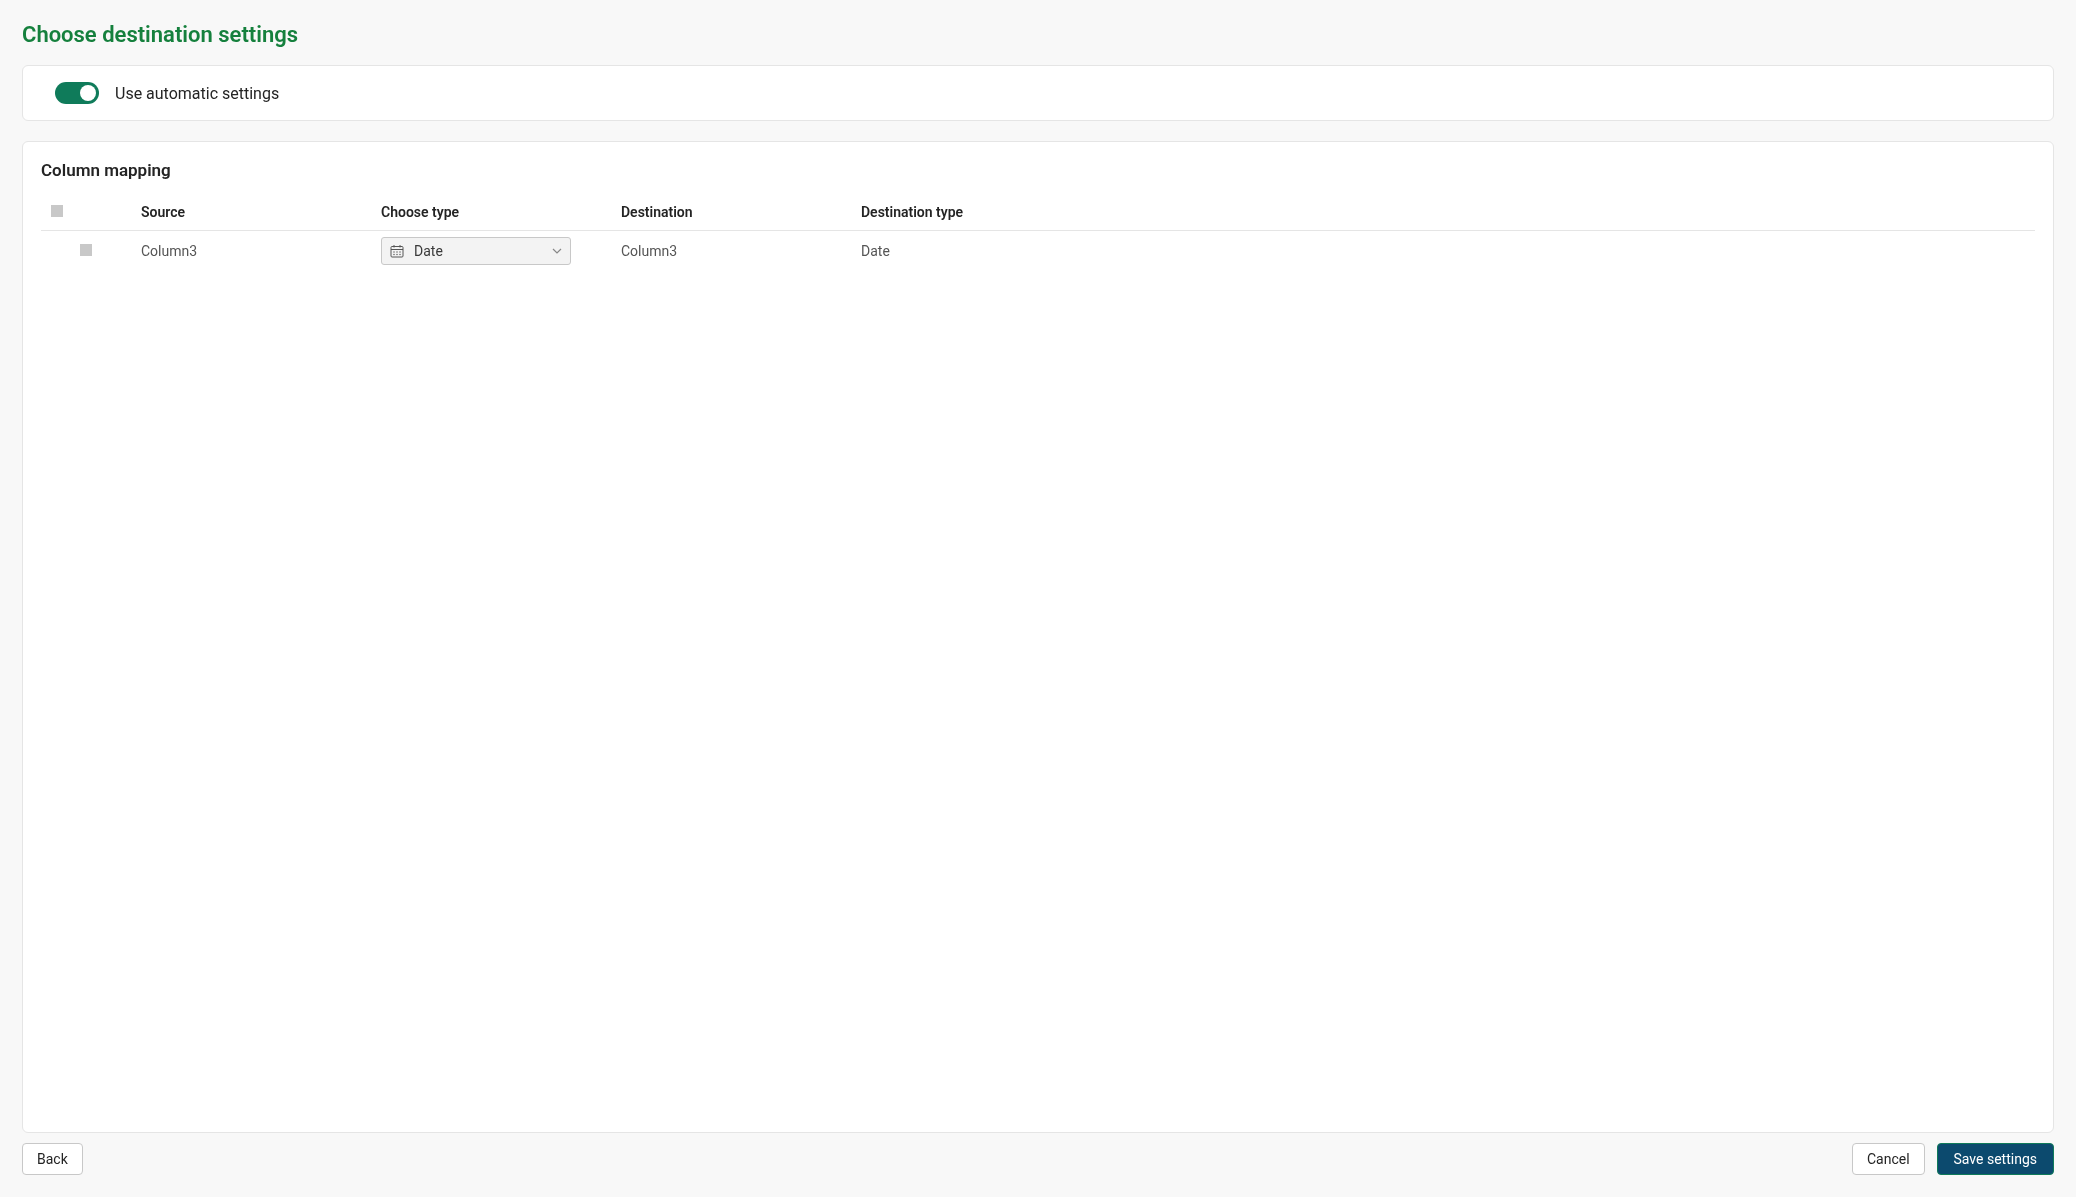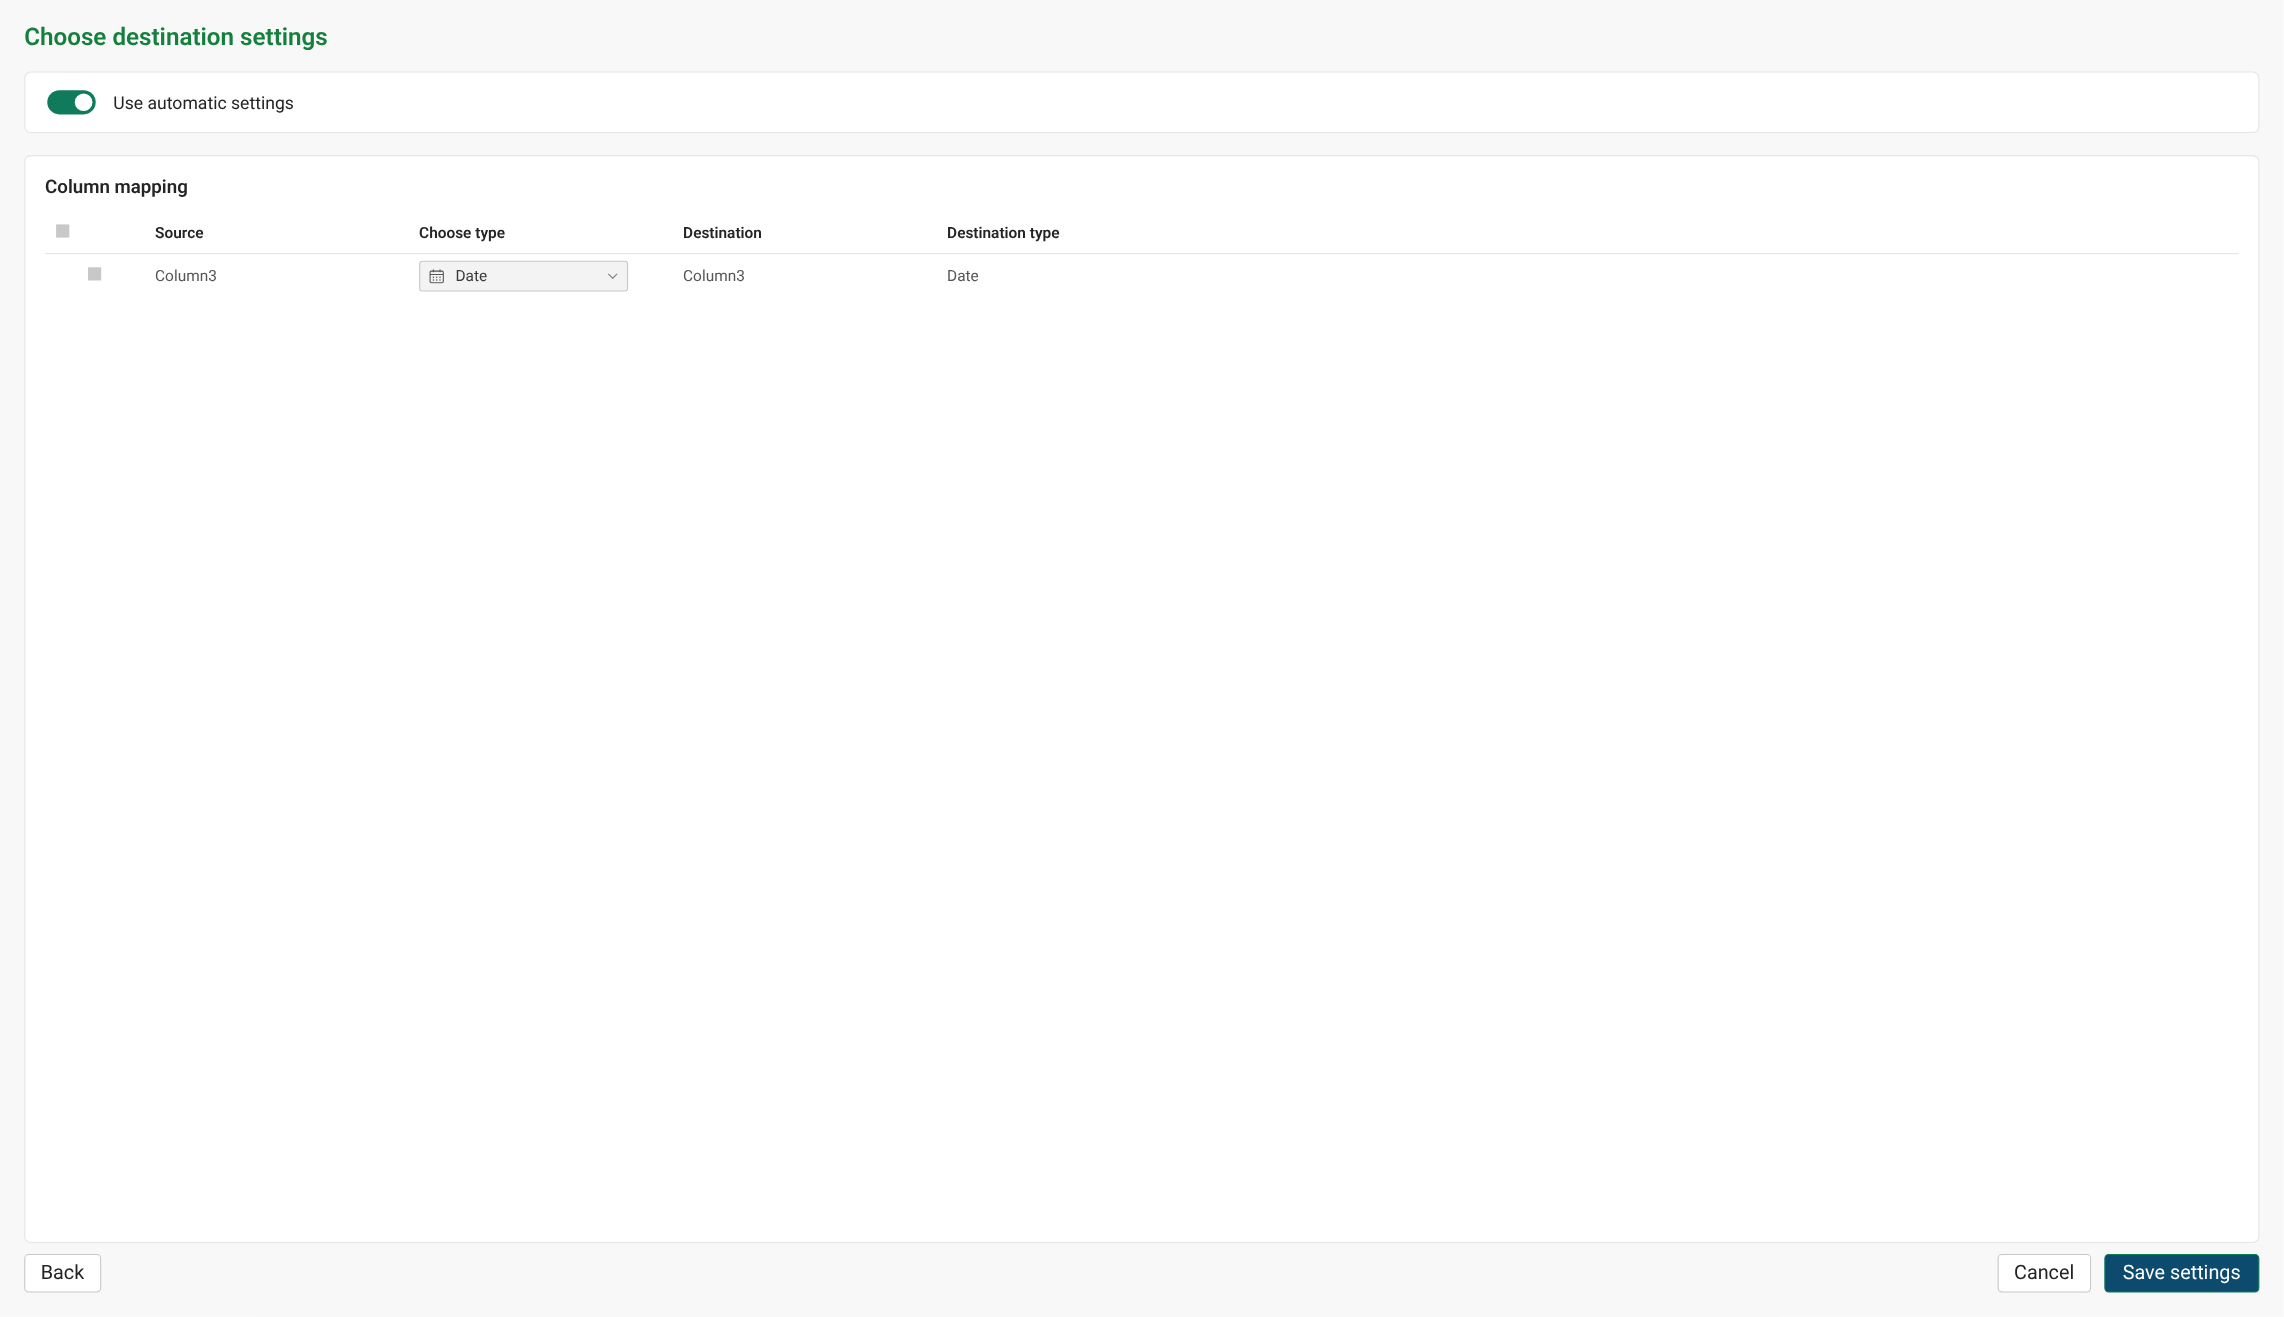--- a/index.html
+++ b/index.html
@@ -17,21 +17,21 @@
   h1.page-title {
     font-size: 22px;
     font-weight: 600;
     color: #15803d;
     margin-bottom: 18px;
   }
   .card {
     background: #fff;
     border: 1px solid #e5e5e5;
     border-radius: 6px;
-    padding: 16px 20px;
+    padding: 16px 32px;
     margin-bottom: 20px;
   }
   .toggle-row {
     display: flex;
     align-items: center;
     gap: 16px;
   }
   .toggle {
     width: 44px;
     height: 22px;
@@ -133,21 +133,21 @@
   }
   .footer {
     display: flex;
     align-items: center;
     padding: 0 0 22px 0;
     gap: 12px;
   }
   .footer .spacer { flex: 1; }
   button.btn {
     font-family: inherit;
-    font-size: 18px;
+    font-size: 14px;
     padding: 6px 14px;
     border-radius: 4px;
     border: 1px solid #c8c8c8;
     background: #fff;
     color: #242424;
     cursor: pointer;
     min-height: 32px;
   }
   button.btn-primary {
     background: #0c4a6e;

